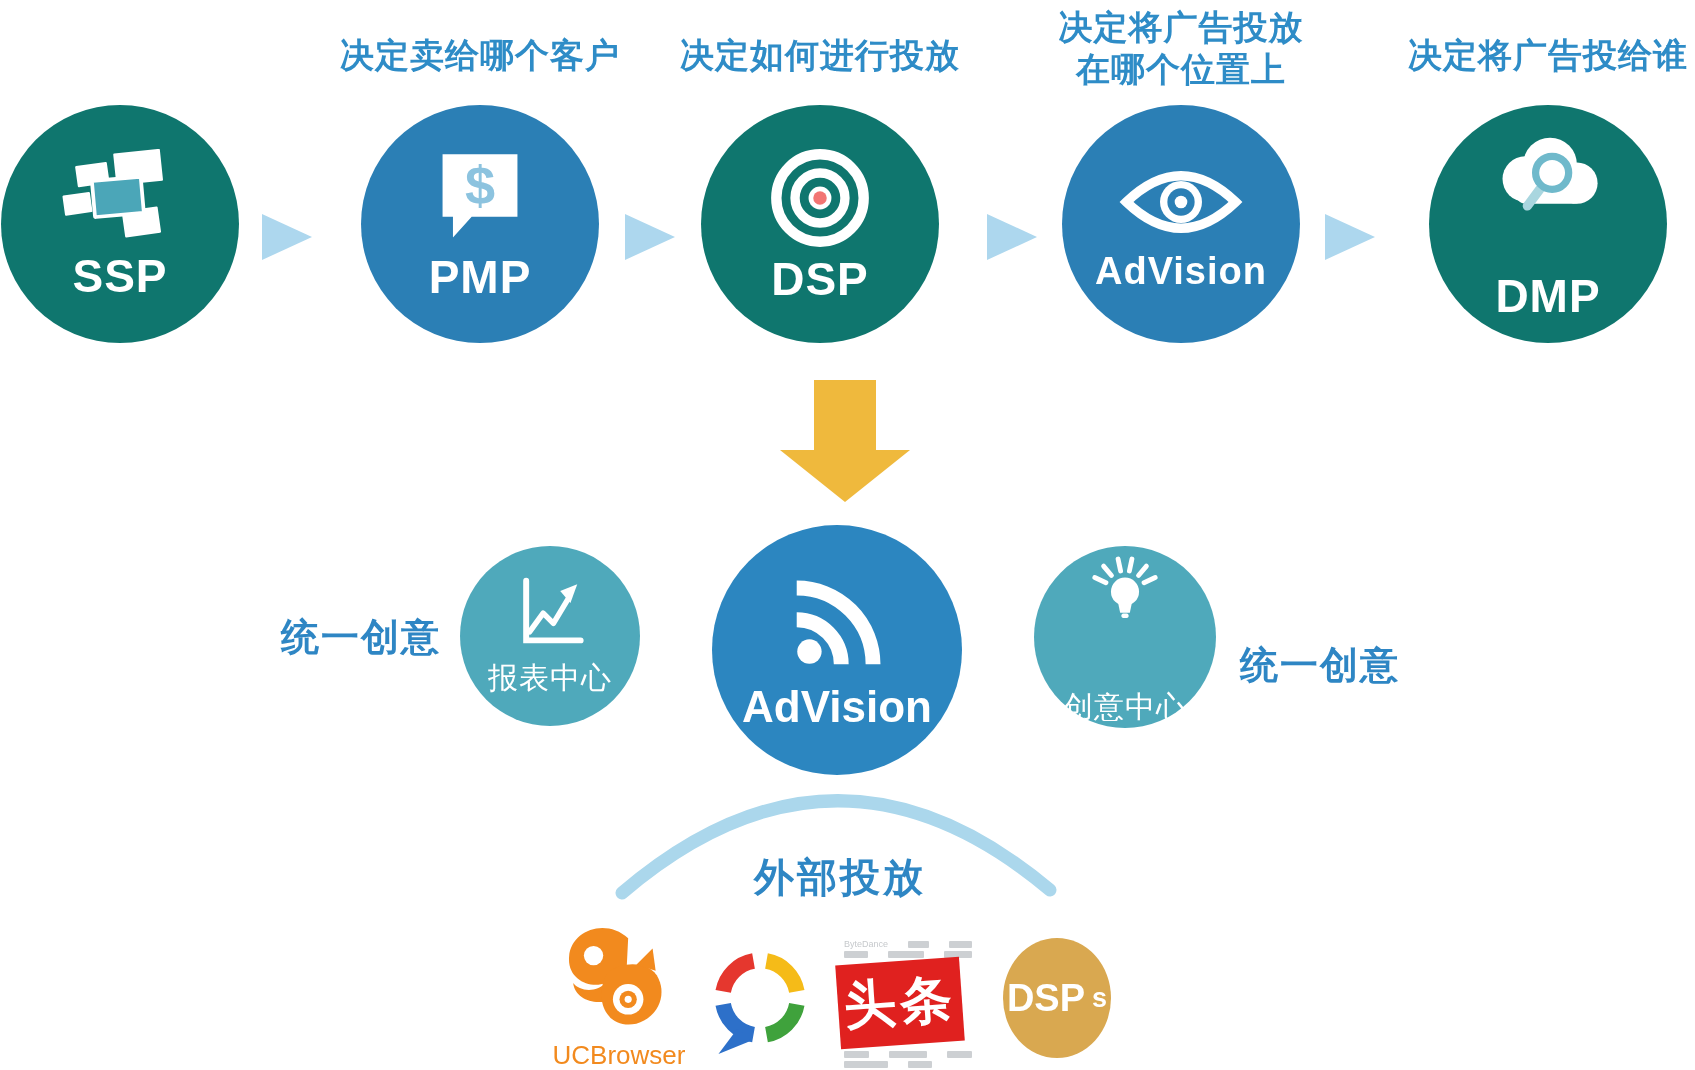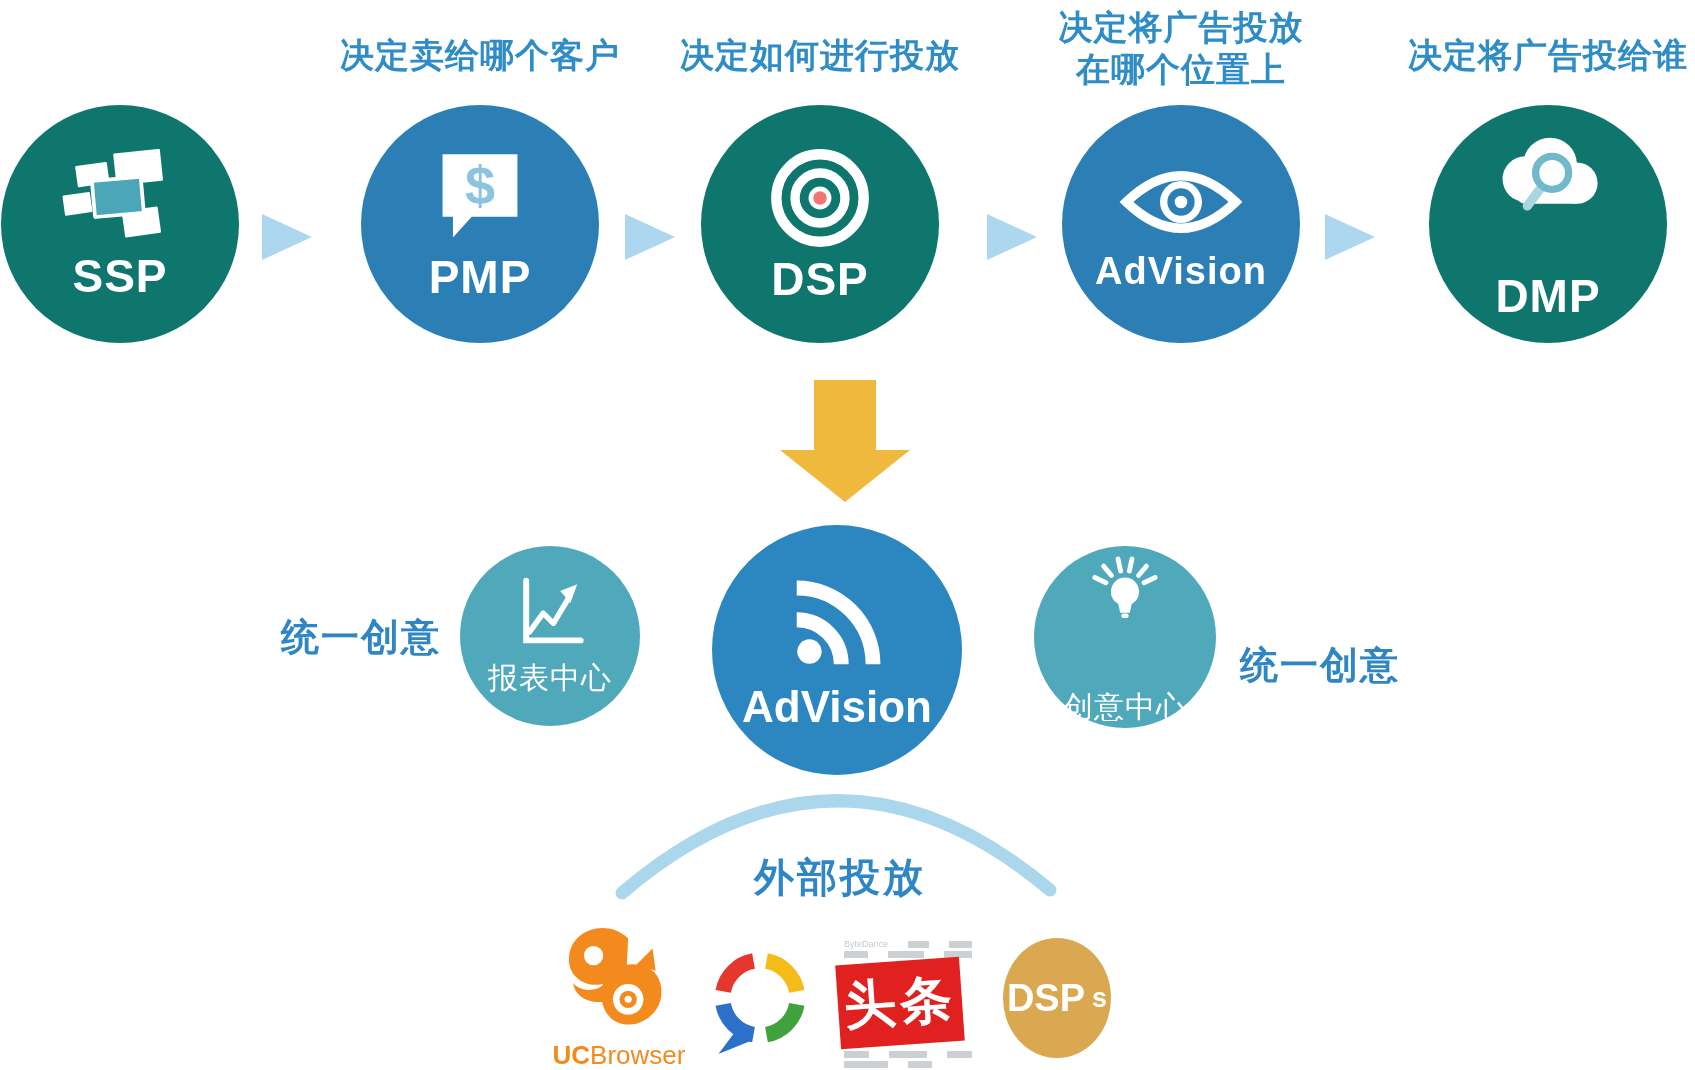--- a/index.html
+++ b/index.html
@@ -32,21 +32,21 @@
                justify-content:center;gap:8px;}
   .center-label{color:#ffffff;font-weight:bold;font-size:44px;line-height:1;}
   .side-caption{position:absolute;color:#2E86C4;font-weight:bold;font-size:38px;
                 width:240px;text-align:center;letter-spacing:2px;}
 
   
   .external-caption{position:absolute;left:720px;top:850px;width:240px;text-align:center;
                     color:#2E86C4;font-weight:bold;font-size:40px;letter-spacing:3px;}
   .uc-wrap{position:absolute;left:544px;top:926px;width:150px;text-align:center;}
   .uc-text{margin-top:2px;font-size:26px;color:#F28A1E;letter-spacing:0px;}
-  .uc-text b{font-weight:bold;}
+  .uc-text b{font-weight:normal;}
   .tt-wrap{position:absolute;left:838px;top:938px;width:134px;}
   .tt-row{display:flex;align-items:center;gap:20px;margin:3px 0 3px 6px;}
   .tt-bar{height:7px;background:#CDD0D3;border-radius:1px;}
   .tt-watermark{font-size:9px;color:#C6C9CC;line-height:7px;}
   .tt-box{width:124px;height:84px;background:#E0211F;transform:rotate(-4deg);
           display:flex;align-items:center;justify-content:center;
           color:#ffffff;font-weight:bold;font-size:52px;letter-spacing:4px;}
   .dsps-circle{position:absolute;left:1003px;top:938px;width:108px;height:120px;border-radius:50%;
                background:#D9A850;display:flex;align-items:baseline;justify-content:center;
                padding-top:0;box-sizing:border-box;align-items:center;}

